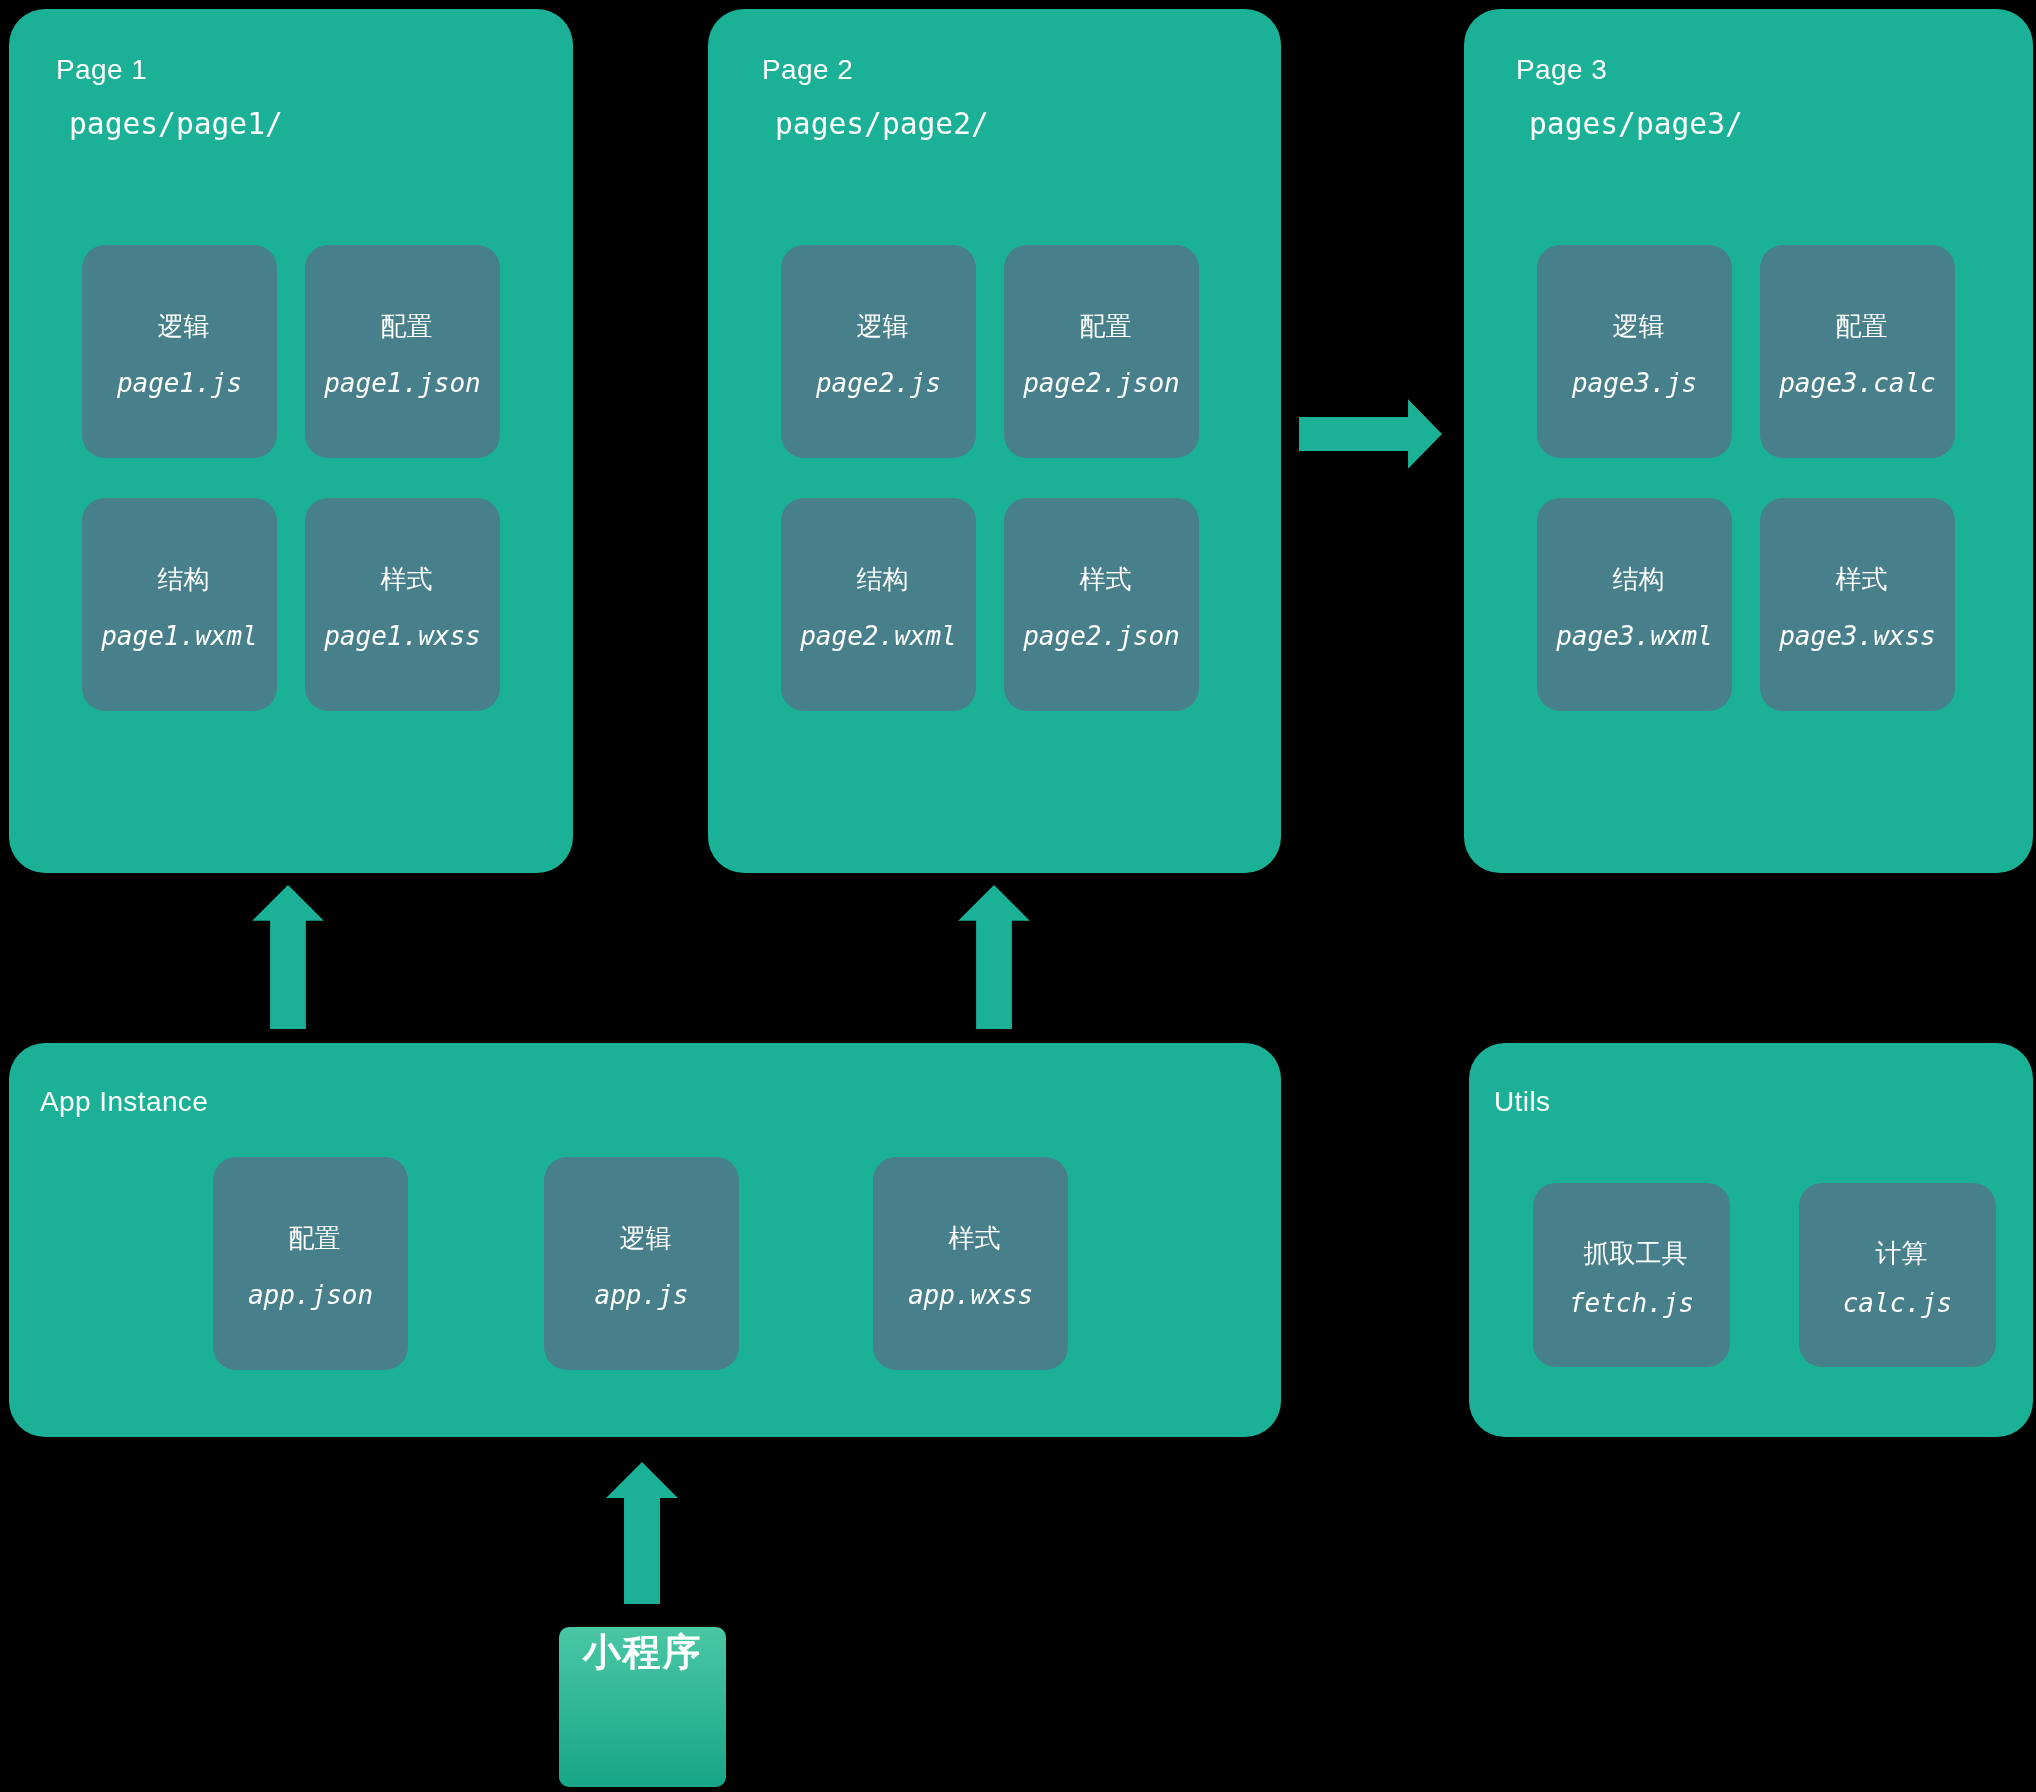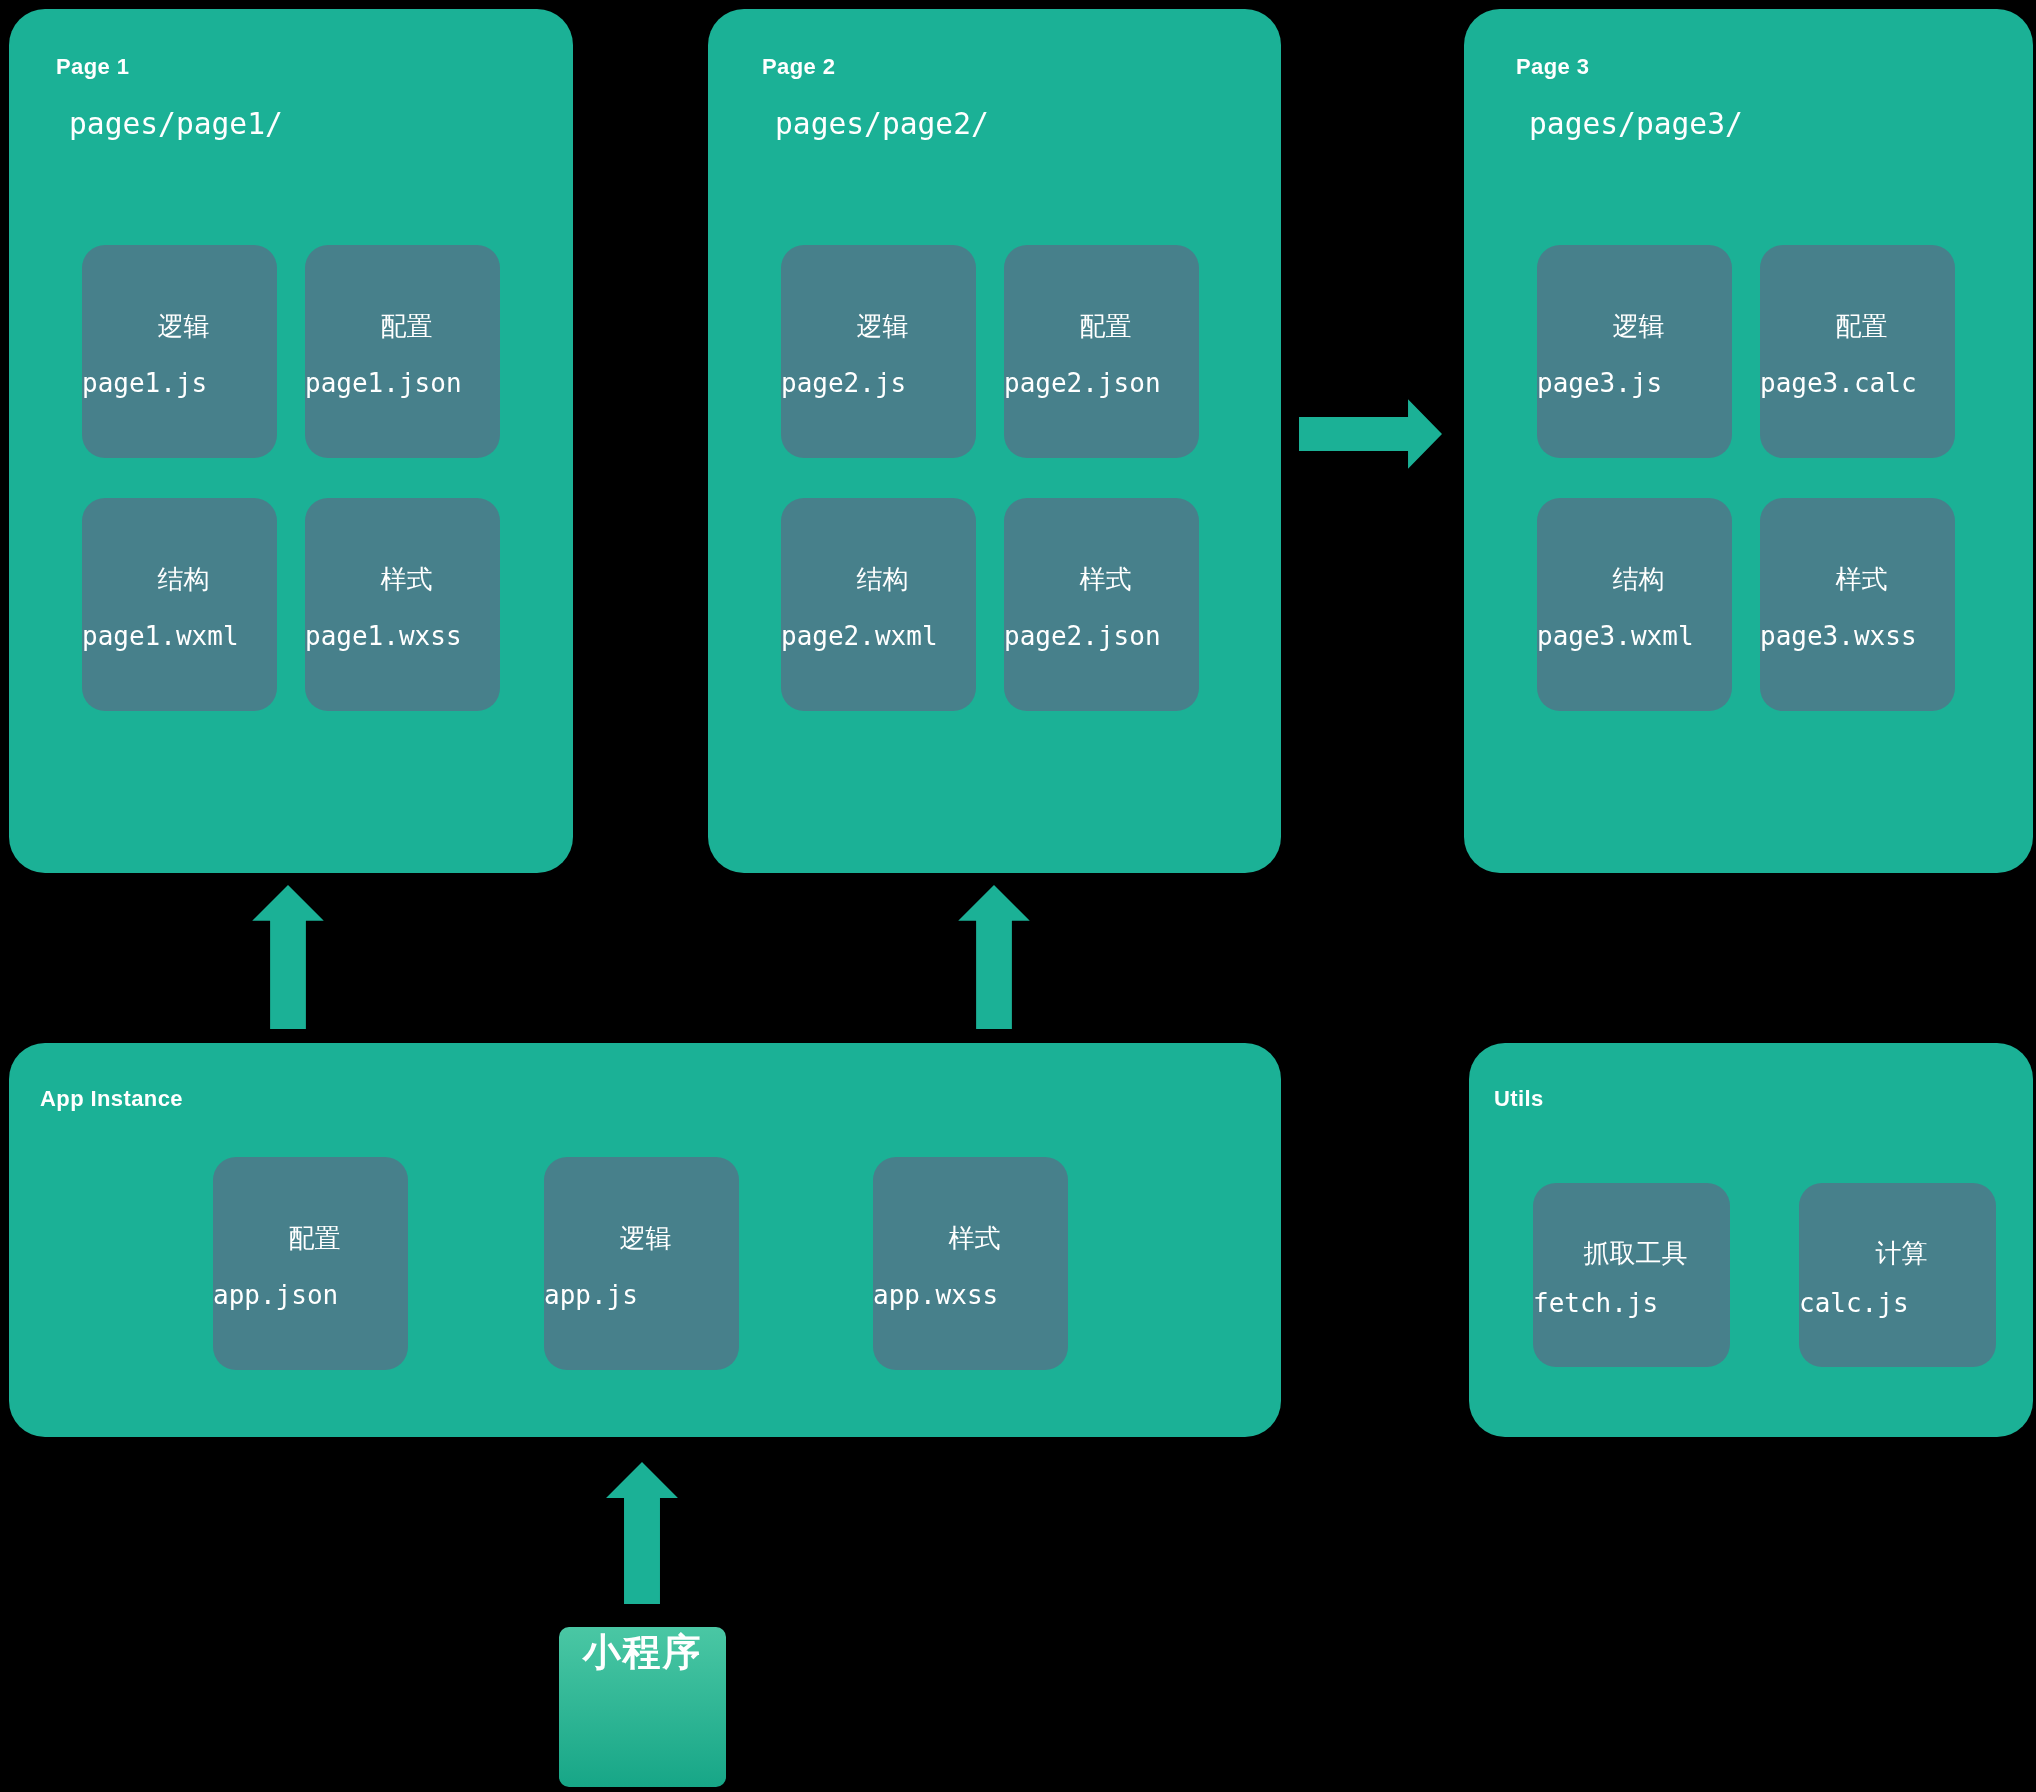--- a/index.html
+++ b/index.html
@@ -21,22 +21,22 @@
     color: var(--text);
   }
   .stage { position: absolute; inset: 0; }
   .panel {
     position: absolute;
     background: var(--panel);
     border-radius: 36px;
   }
   .panel-title {
     position: absolute;
-    font-size: 22px;
-    font-weight: 700;
+    font-size: 28px;
+    font-weight: 400;
     color: var(--text);
     line-height: 1;
     letter-spacing: 0.4px;
   }
   .panel-path {
     position: absolute;
     font-family: "DejaVu Sans Mono", "Liberation Mono", monospace;
     font-size: 29.6px;
     color: var(--text);
     line-height: 1;
@@ -55,24 +55,26 @@
     text-align: center;
     font-size: 26px;
     color: var(--text);
     line-height: 1;
     margin-left: 8px;
   }
   .fb-file {
     position: absolute;
     left: 0; right: 0; top: 65%;
     transform: translateY(-50%);
+    text-align: center;
     font-family: "DejaVu Sans Mono", "Liberation Mono", monospace;
     font-size: 26px;
     color: var(--text);
     line-height: 1;
+    font-style: italic;
   }
   .arrow { position: absolute; }
   .arrow polygon { fill: var(--arrow); }
   .mini {
     position: absolute;
     left: 559px; top: 1627px;
     width: 167px; height: 160px;
     border-radius: 10px;
     background: linear-gradient(180deg, var(--mini-top) 0%, var(--mini-bottom) 100%);
     display: flex; align-items: flex-start; justify-content: center;

